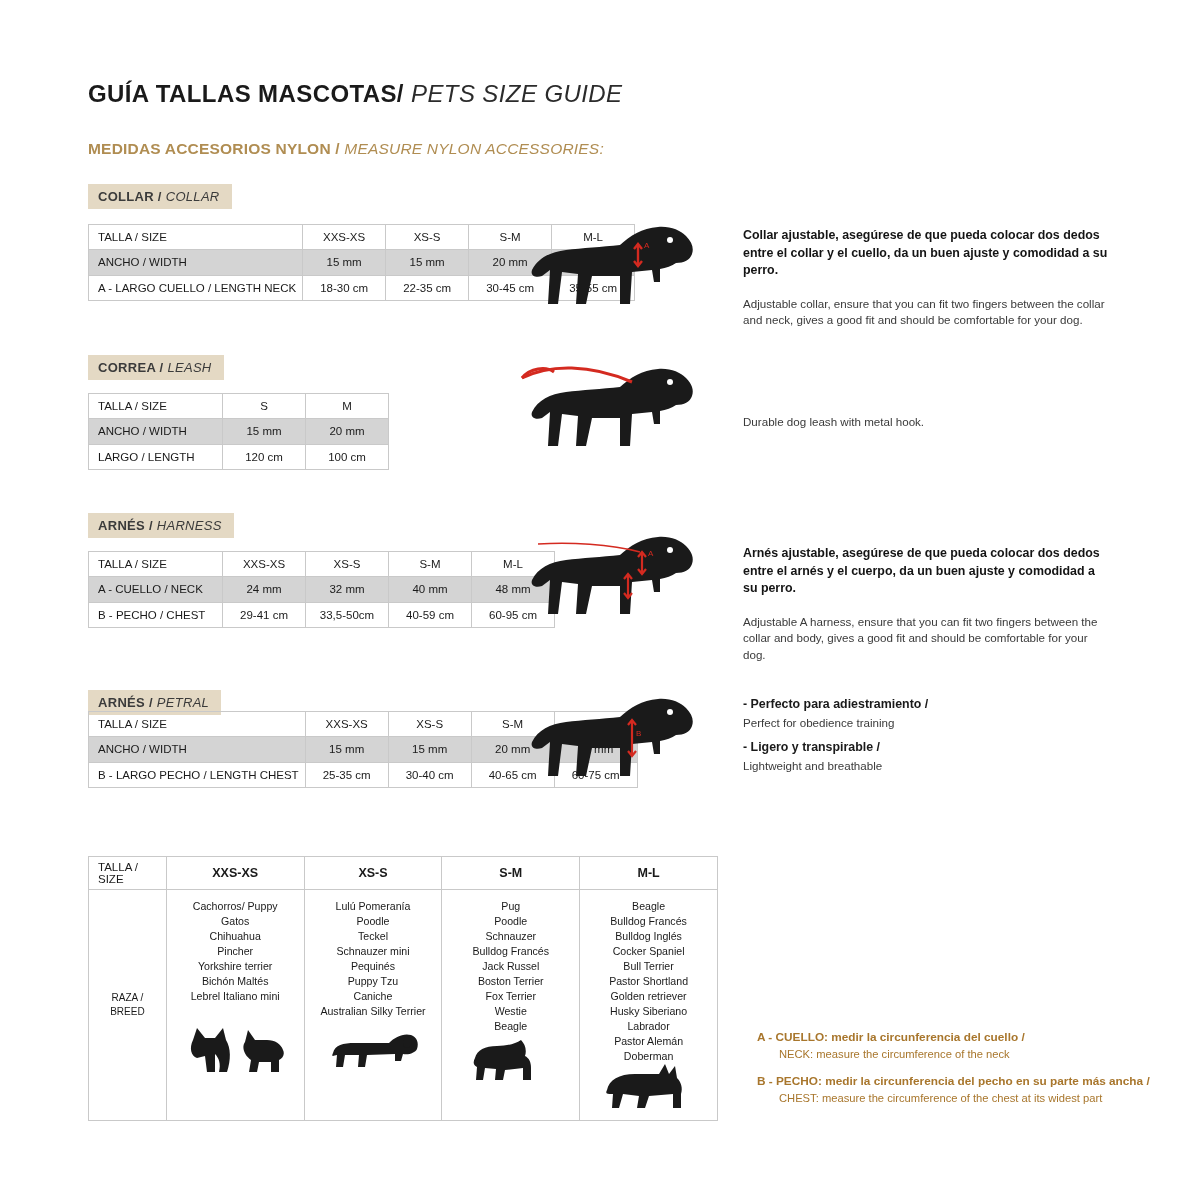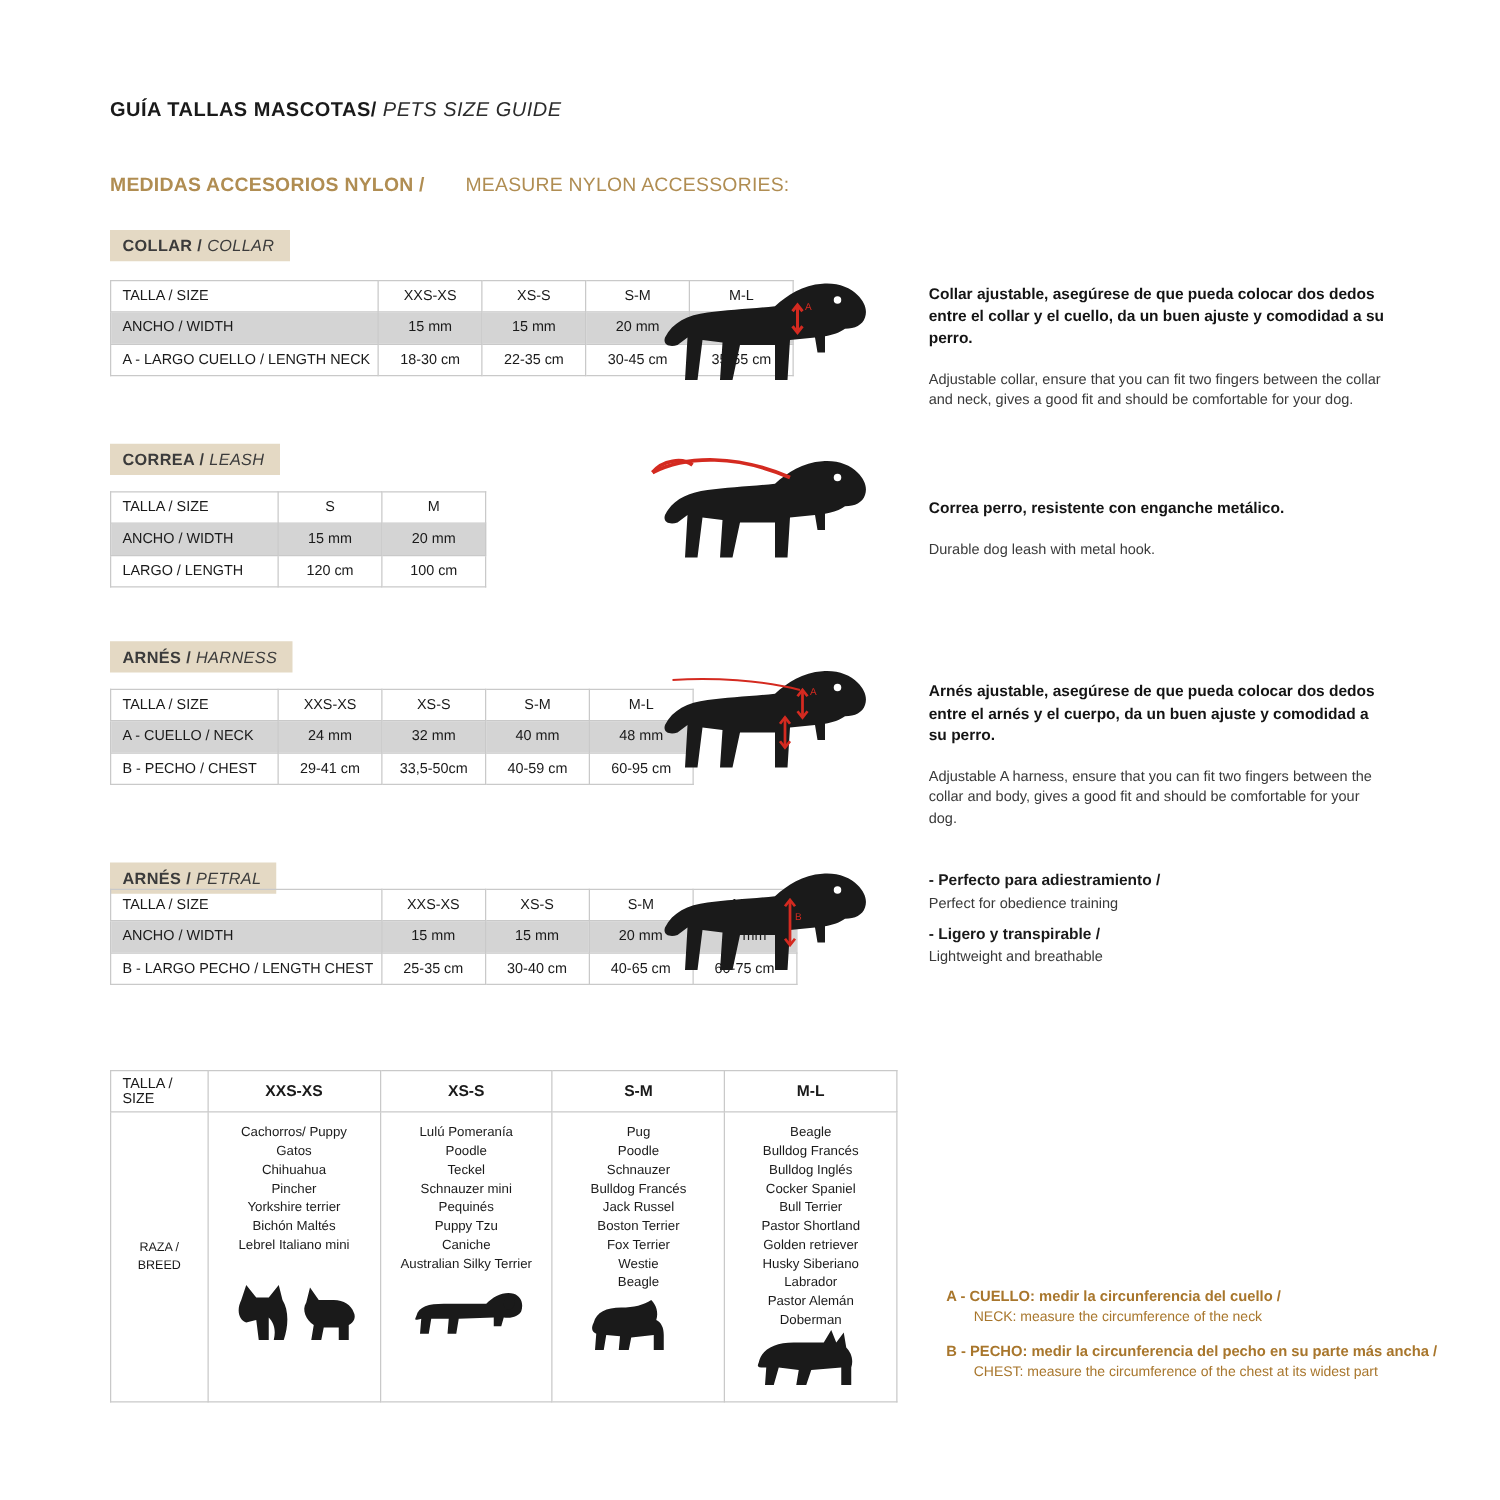--- a/index.html
+++ b/index.html
@@ -8,28 +8,28 @@
     font-family:"Liberation Sans", sans-serif;
     color:#1a1a1a;
     position:relative;
     overflow:hidden;
   }
   .page{position:absolute;left:0;top:0;width:1200px;height:1200px;}
 
   
   .main-title{
     position:absolute;left:88px;top:80px;
-    font-size:16px;font-weight:bold;letter-spacing:.4px;
+    font-size:24px;font-weight:bold;letter-spacing:.4px;
   }
   .main-title .light{font-weight:normal;font-style:italic;color:#2b2b2b;}
   .sub-title{
     position:absolute;left:88px;top:140px;
     font-size:15.5px;font-weight:bold;color:#b08d52;letter-spacing:.2px;
   }
-  .sub-title .light{font-weight:normal;margin-left:28px;}
+  .sub-title .light{font-weight:normal;font-style:italic;}
 
   
   .sec-tag{
     position:absolute;
     background:#e4d9c4;
     color:#3b3b3b;
     font-size:13px;
     font-weight:bold;
     padding:5px 12px 5px 10px;
     letter-spacing:.3px;
@@ -179,21 +179,20 @@
     </tr>
     <tr>
       <td class="lab">LARGO / LENGTH</td>
       <td>120 cm</td>
       <td>100 cm</td>
     </tr>
   </tbody>
     </table>
 
   <div class="copy" style="left:743px;top:398px;width:365px;">
-    <div class="es">Correa perro, resistente con enganche metálico.</div>
     <div class="en">Durable dog leash with metal hook.</div>
   </div>
 
   <div class="art" style="left:520px;top:360px;">
     <svg width="190" height="110" viewBox="0 0 190 110">
       <path fill="#1a1a1a" d="M12,52 C18,40 30,34 46,32 C62,30 82,29 100,27 C110,18 122,10 138,9 C150,8 160,12 166,18 C172,24 174,30 172,36 C170,42 164,45 156,45 C152,48 146,50 140,51 L140,64 L134,64 L132,52 L112,54 L110,86 L100,86 L100,58 L72,58 L66,86 L56,86 L58,56 L42,54 L38,86 L28,86 L30,52 L22,58 C16,60 10,58 12,52 Z"></path>
       <circle cx="150" cy="22" r="3" fill="#fff"></circle>
       <path d="M2,18 C30,4 70,4 112,22" stroke="#d42a20" stroke-width="3" fill="none"></path>
       <path d="M2,18 C10,8 26,6 34,12" stroke="#d42a20" stroke-width="3" fill="none"></path>
     </svg>

